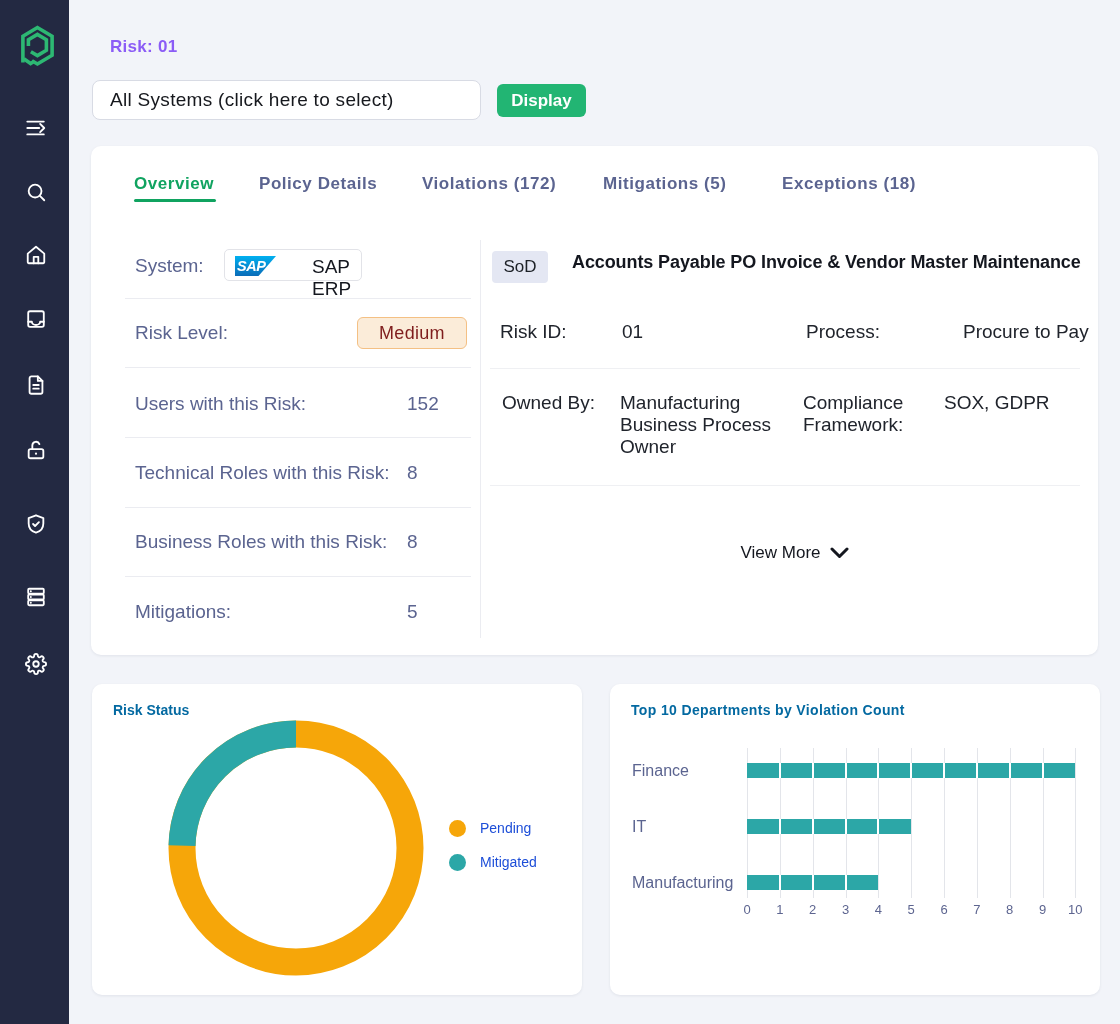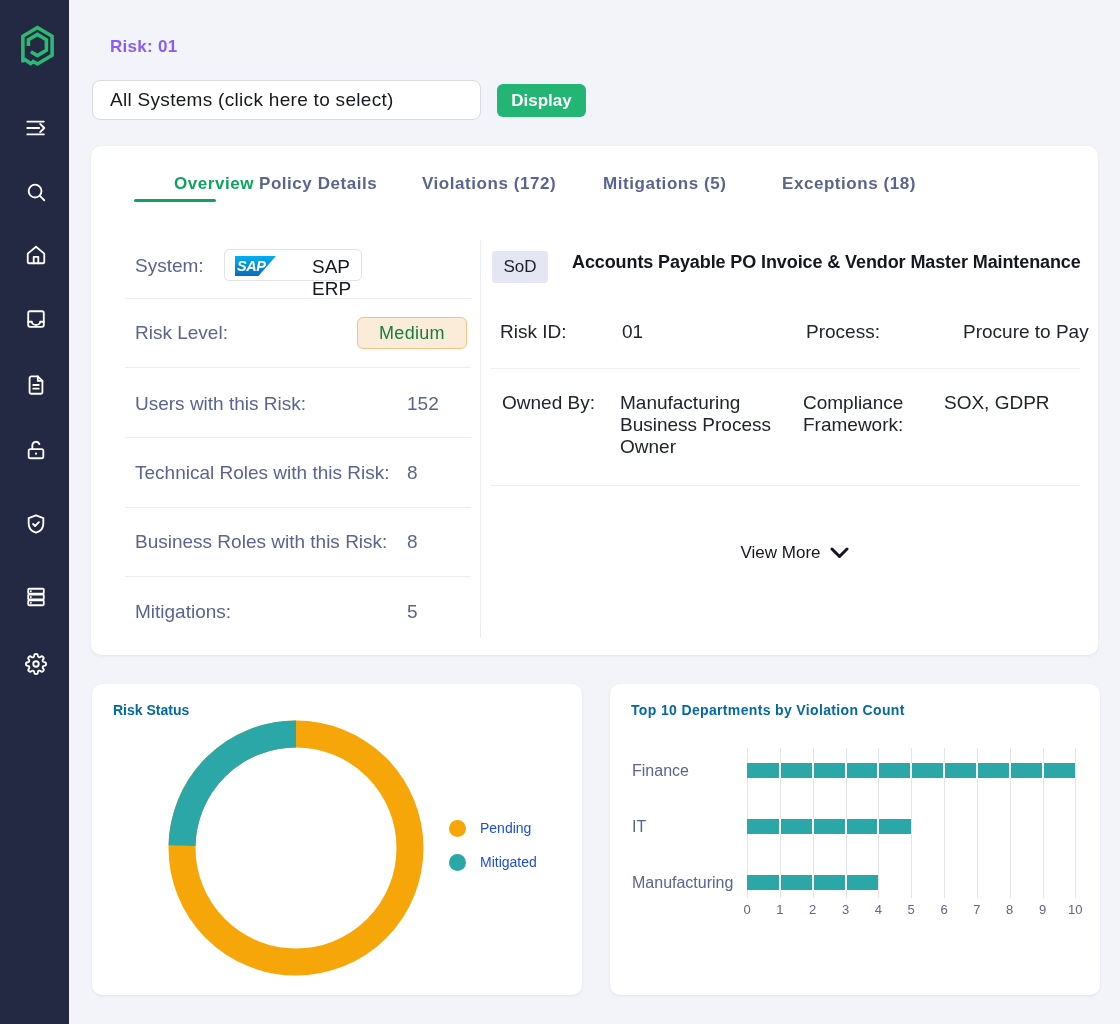--- a/index.html
+++ b/index.html
@@ -9,29 +9,29 @@
 .icon { position:absolute; left:25px; width:22px; height:22px; color:#fff; }
 .card { position:absolute; background:#fff; border-radius:10px; box-shadow:0 1px 3px rgba(30,41,59,.08); }
 .maincard { left:91px; top:146px; width:1007px; height:509px; }
 .leftcard { left:92px; top:684px; width:490px; height:311px; }
 .rightcard { left:610px; top:684px; width:490px; height:311px; }
 .h1 { position:absolute; left:110px; top:37px; font-size:17px; font-weight:bold; letter-spacing:.3px; color:#8b5cf6; }
 .selbox { position:absolute; left:92px; top:80px; width:389px; height:40px; background:#fff; border:1px solid #d8dbe4; border-radius:8px; font-size:19px; letter-spacing:.3px; color:#16181d; line-height:38px; padding-left:17px; }
 .btn { position:absolute; left:497px; top:84px; width:89px; height:33px; background:#22b573; border-radius:6px; color:#fff; font-size:17px; font-weight:bold; text-align:center; line-height:33px; }
 
 .tab { position:absolute; top:174px; white-space:nowrap; font-size:17px; font-weight:600; letter-spacing:.55px; color:#5b6490; }
-.tab.active { color:#10a360;margin-left:40px; }
+.tab.active { color:#10a360; }
 .underline { position:absolute; left:134px; top:199px; width:82px; height:3px; background:#10a360; border-radius:2px; }
 
 .lbl { position:absolute; left:135px; color:#5b6490; font-size:19px; white-space:nowrap; }
 .val { position:absolute; left:407px; color:#5b6490; font-size:19px; }
 .sep { position:absolute; left:125px; width:346px; height:1px; background:#ebecf1; }
 .vsep { position:absolute; left:480px; top:240px; width:1px; height:398px; background:#ebecf1; }
 .sapchip { position:absolute; left:224px; top:249px; width:138px; height:32px; border:1px solid #e2e3e8; border-radius:5px; background:#fff; }
-.medium { position:absolute; left:357px; top:317px; width:110px; height:32px; background:#fbecd9; border:1px solid #f4c084; border-radius:6px; text-align:center; line-height:30px; font-size:18px; font-weight:500; letter-spacing:.3px; color:#15803d; }
+.medium { position:absolute; left:357px; top:317px; width:110px; height:32px; background:#fbecd9; border:1px solid #f4c084; border-radius:6px; text-align:center; line-height:30px; font-size:18px; font-weight:500; letter-spacing:.3px; color:#7f1d1d; }
 
 .sod { position:absolute; left:492px; top:251px; width:56px; height:32px; background:#e4e7f3; border-radius:4px; text-align:center; line-height:32px; font-size:17px; color:#1c2026; }
 .rtitle { position:absolute; left:572px; top:252px; font-size:18px; font-weight:bold; letter-spacing:-.1px; color:#14171f; }
 .rlbl { position:absolute; font-size:19px; color:#20242c; }
 .hsep { position:absolute; height:1px; background:#eff0f3; }
 .viewmore { position:absolute; left:491px; top:543px; width:607px; text-align:center; font-size:17px; font-weight:normal; color:#14171f; }
 
 .ctitle { position:absolute; font-size:14px; font-weight:bold; color:#0369a1; }
 .legend-dot { position:absolute; width:17px; height:17px; border-radius:50%; }
 .legend-txt { position:absolute; font-size:14px; color:#1d4ed8; }

